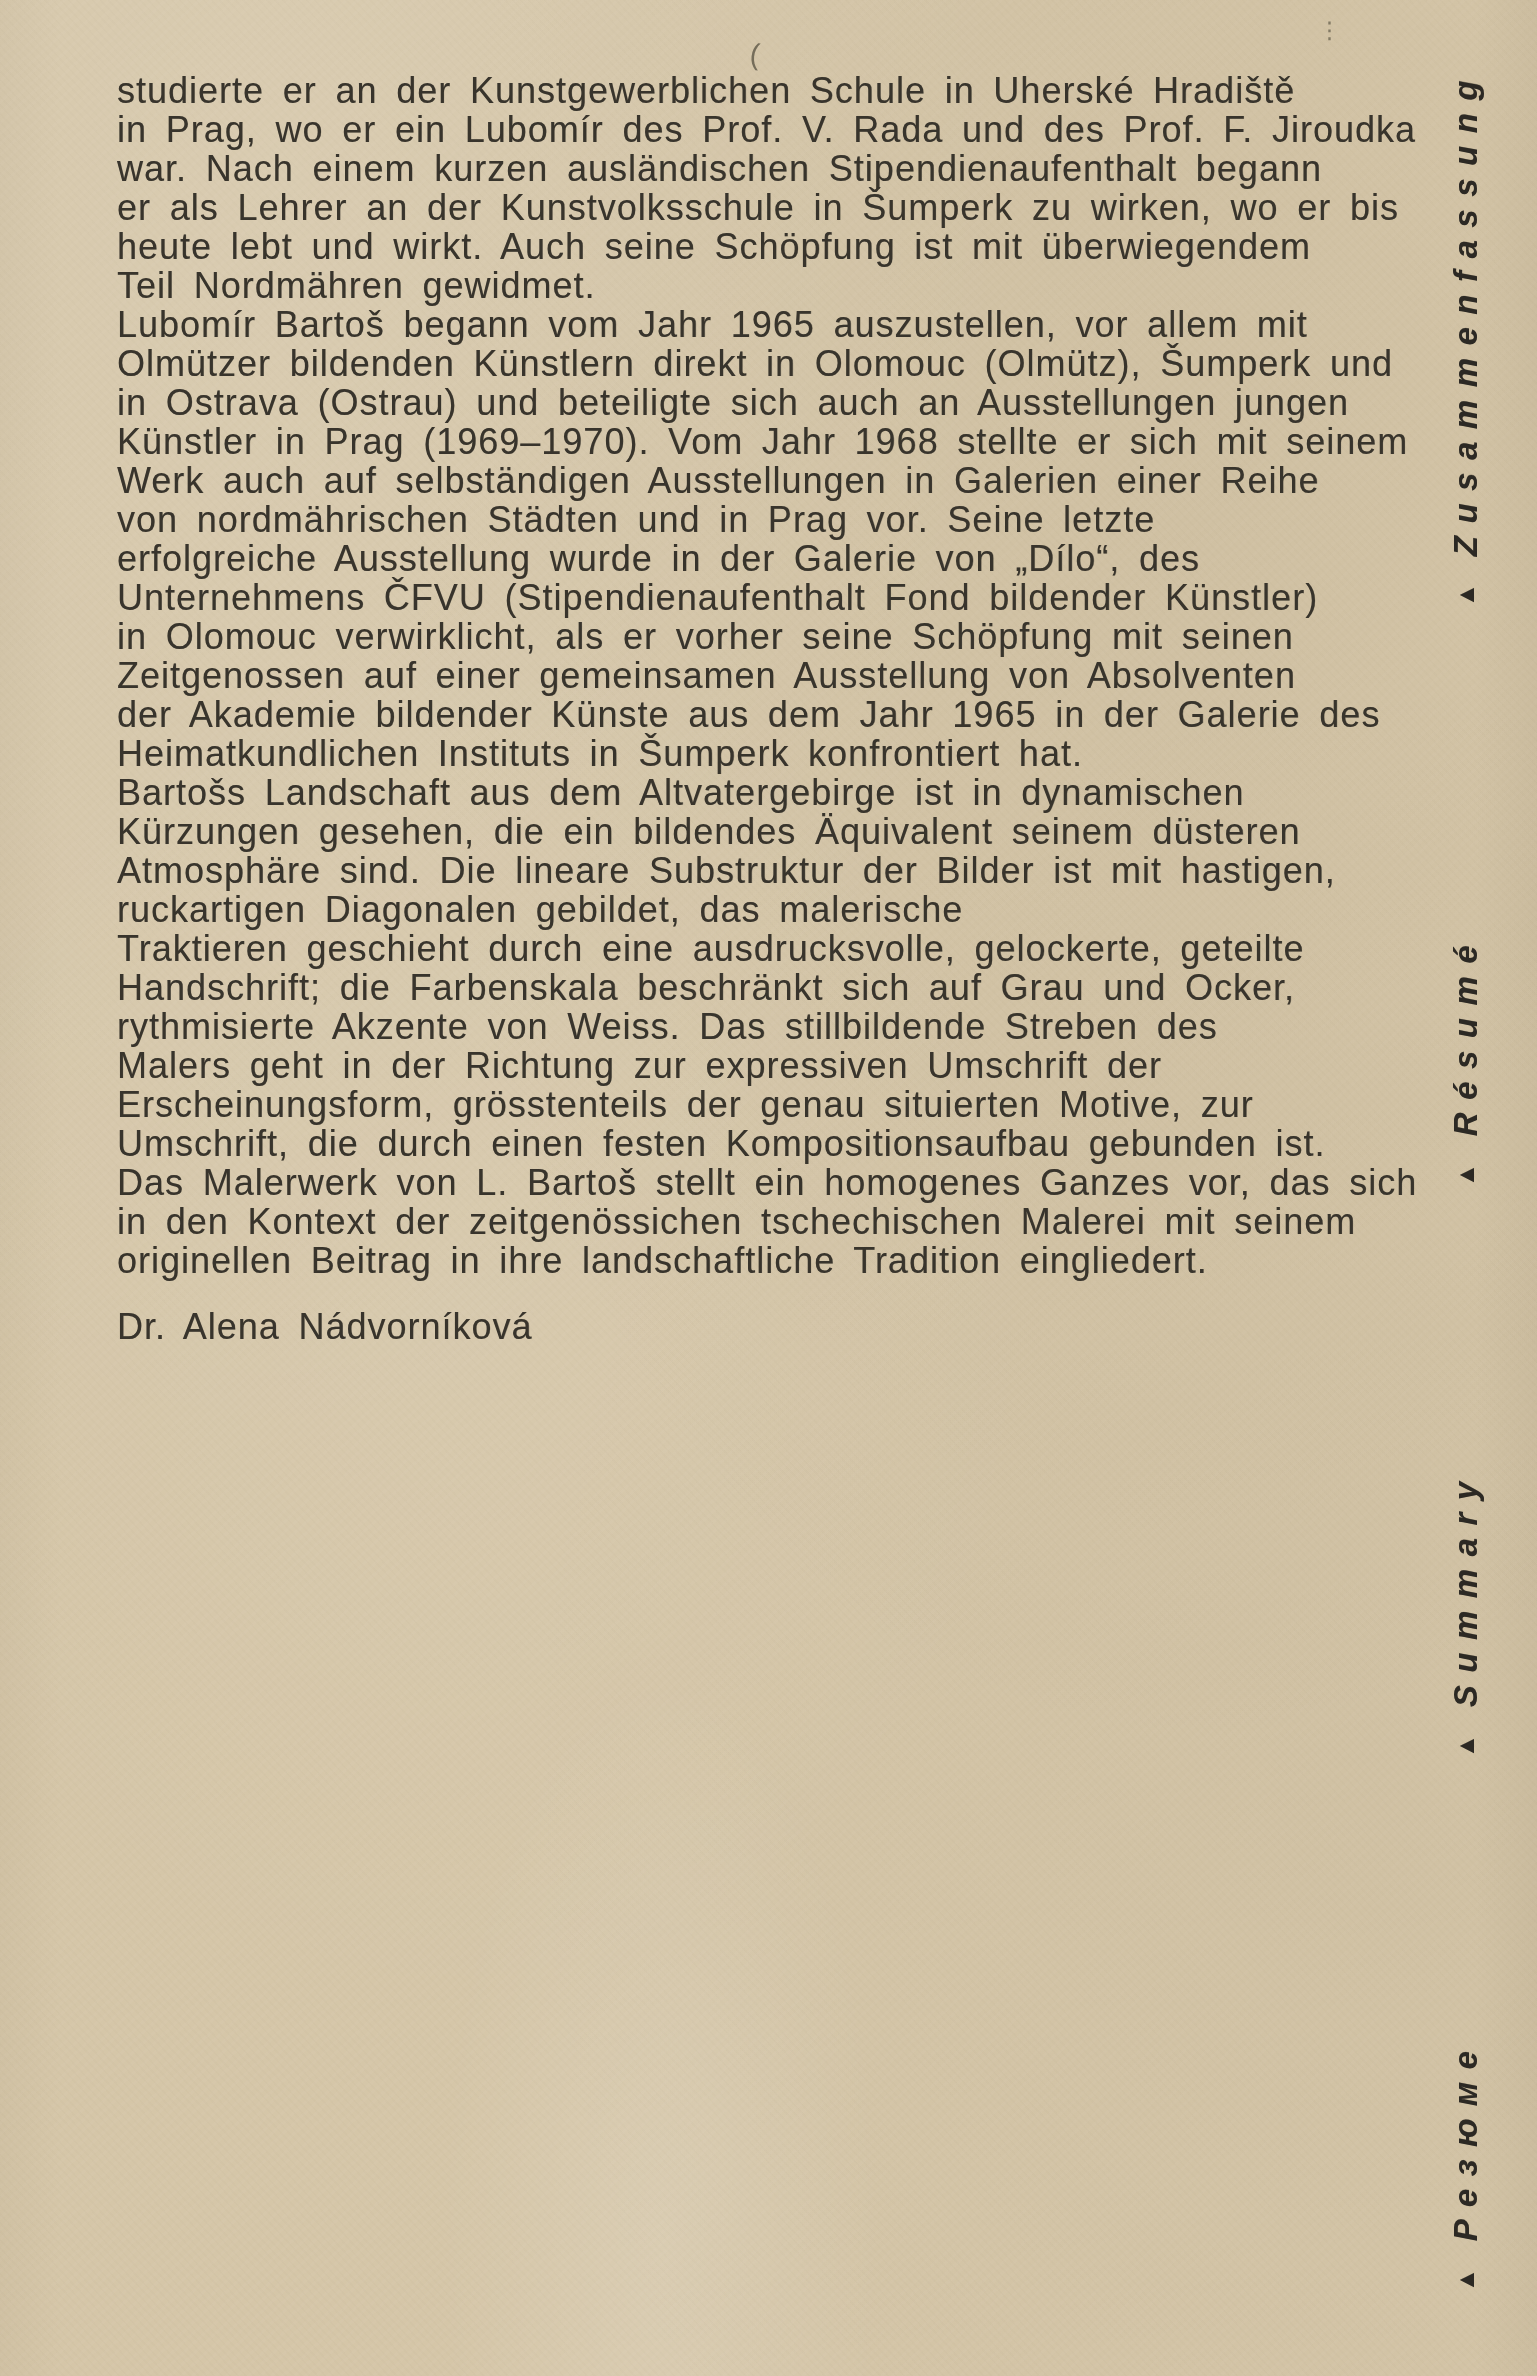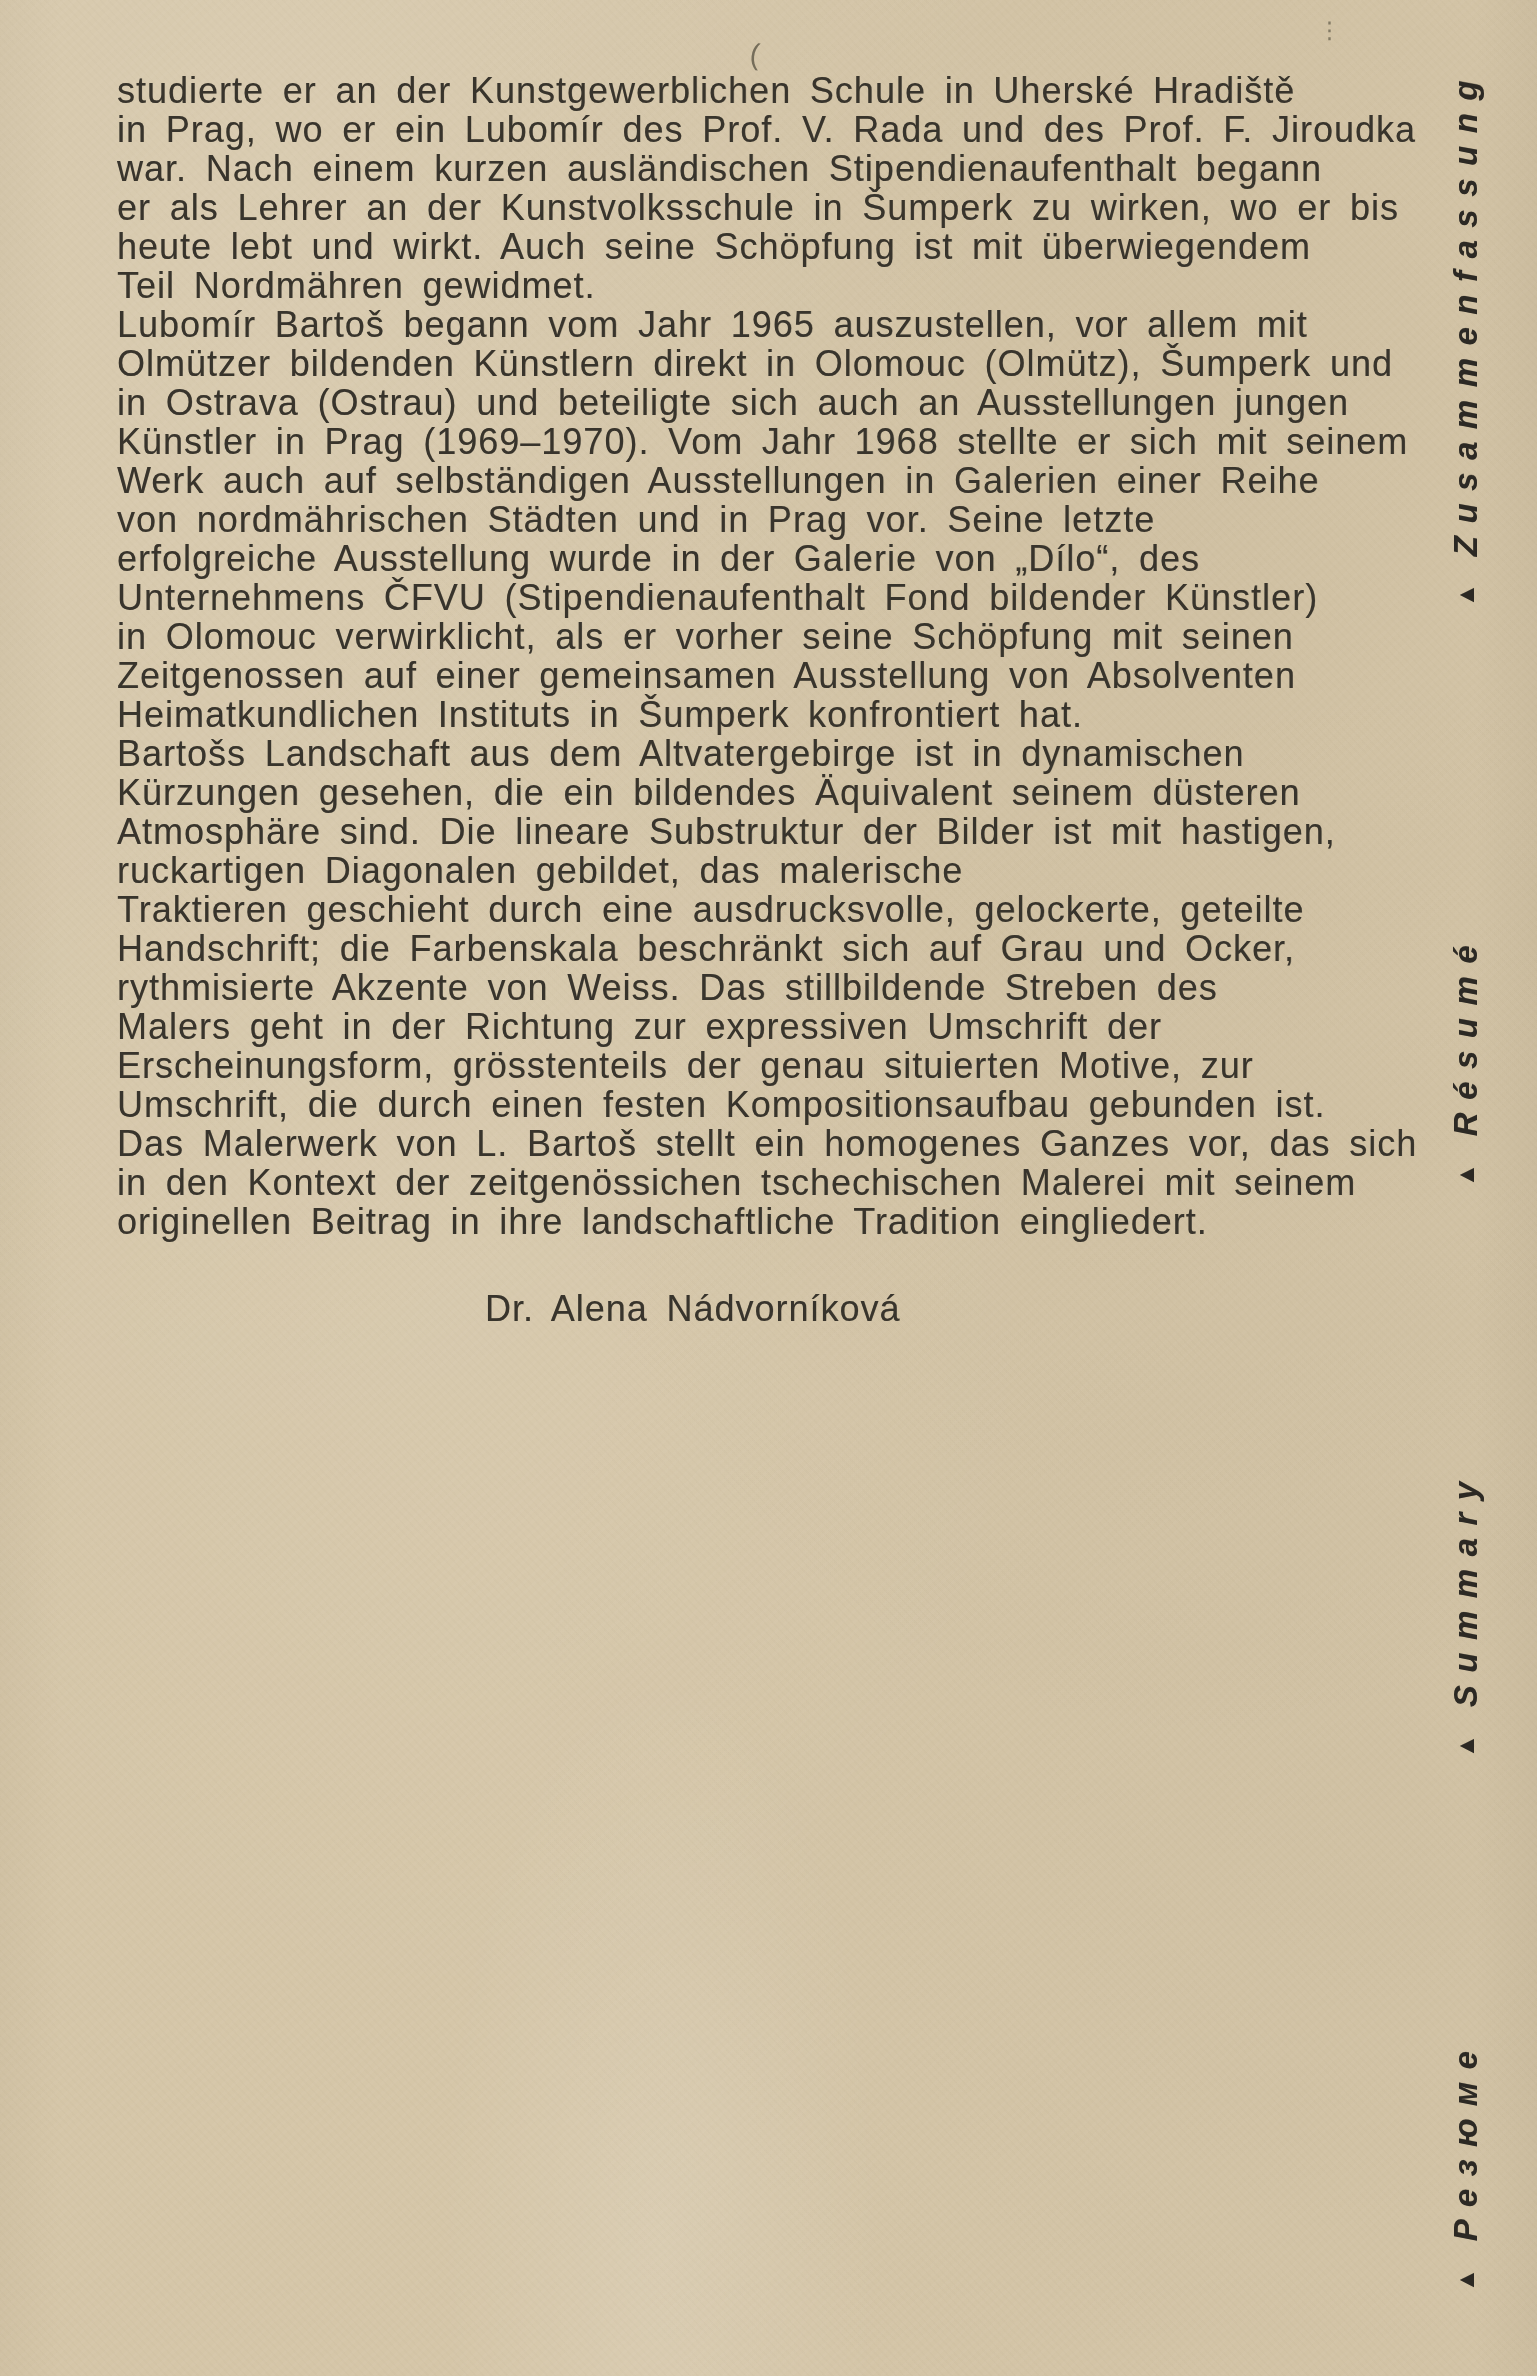--- a/index.html
+++ b/index.html
@@ -37,22 +37,22 @@
     color: #38342c;
     font-size: 36px;
     line-height: 39px;
     letter-spacing: 1px;
     word-spacing: 7.7px;
     text-shadow: 0.3px 0.3px 0.4px rgba(50,46,38,0.35);
   }
   .line { white-space: nowrap; }
 
   .signature {
-    margin-top: 48px;
-    text-align: center;
+    margin-top: 27px;
+    text-align: left;
     padding-right: 15.4px;
     white-space: nowrap;
   }
 
   
   .margin-label {
     position: absolute;
     transform-origin: 0 0;
     transform: rotate(-90deg);
     white-space: nowrap;
@@ -110,20 +110,21 @@
     <div class="line">Lubomír Bartoš begann vom Jahr 1965 auszustellen, vor allem mit</div>
     <div class="line">Olmützer bildenden Künstlern direkt in Olomouc (Olmütz), Šumperk und</div>
     <div class="line">in Ostrava (Ostrau) und beteiligte sich auch an Ausstellungen jungen</div>
     <div class="line">Künstler in Prag (1969–1970). Vom Jahr 1968 stellte er sich mit seinem</div>
     <div class="line">Werk auch auf selbständigen Ausstellungen in Galerien einer Reihe</div>
     <div class="line">von nordmährischen Städten und in Prag vor. Seine letzte</div>
     <div class="line">erfolgreiche Ausstellung wurde in der Galerie von „Dílo“, des</div>
     <div class="line">Unternehmens ČFVU (Stipendienaufenthalt Fond bildender Künstler)</div>
     <div class="line">in Olomouc verwirklicht, als er vorher seine Schöpfung mit seinen</div>
     <div class="line">Zeitgenossen auf einer gemeinsamen Ausstellung von Absolventen</div>
+    <div class="line">der Akademie bildender Künste aus dem Jahr 1965 in der Galerie des</div>
     <div class="line">Heimatkundlichen Instituts in Šumperk konfrontiert hat.</div>
     <div class="line">Bartošs Landschaft aus dem Altvatergebirge ist in dynamischen</div>
     <div class="line">Kürzungen gesehen, die ein bildendes Äquivalent seinem düsteren</div>
     <div class="line">Atmosphäre sind. Die lineare Substruktur der Bilder ist mit hastigen,</div>
     <div class="line">ruckartigen Diagonalen gebildet, das malerische</div>
     <div class="line">Traktieren geschieht durch eine ausdrucksvolle, gelockerte, geteilte</div>
     <div class="line">Handschrift; die Farbenskala beschränkt sich auf Grau und Ocker,</div>
     <div class="line">rythmisierte Akzente von Weiss. Das stillbildende Streben des</div>
     <div class="line">Malers geht in der Richtung zur expressiven Umschrift der</div>
     <div class="line">Erscheinungsform, grösstenteils der genau situierten Motive, zur</div>

